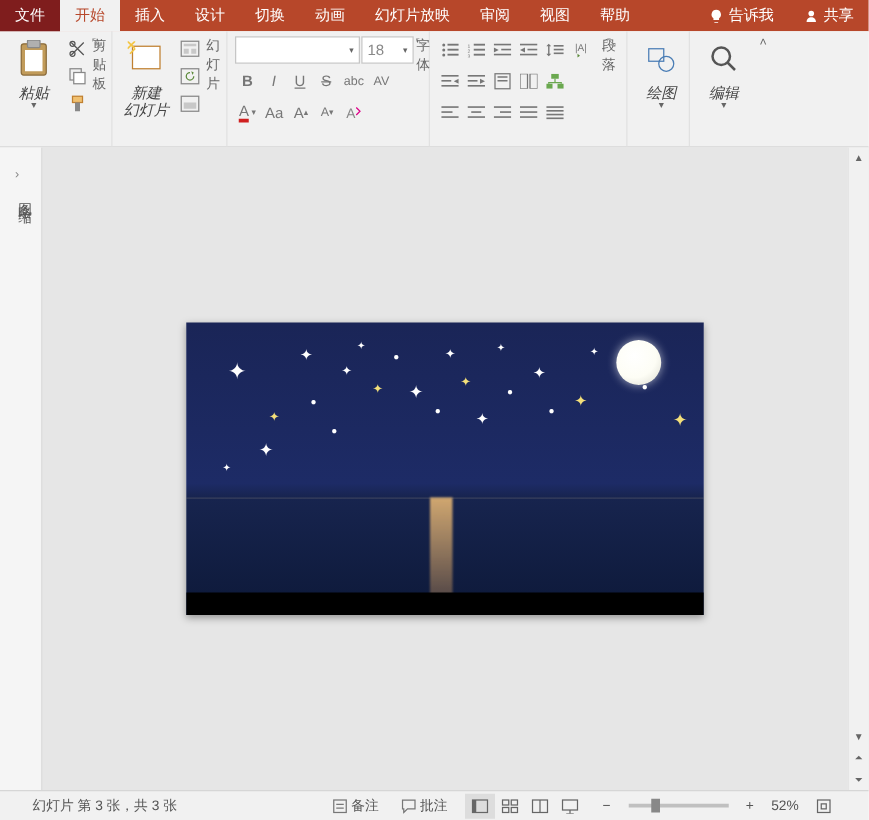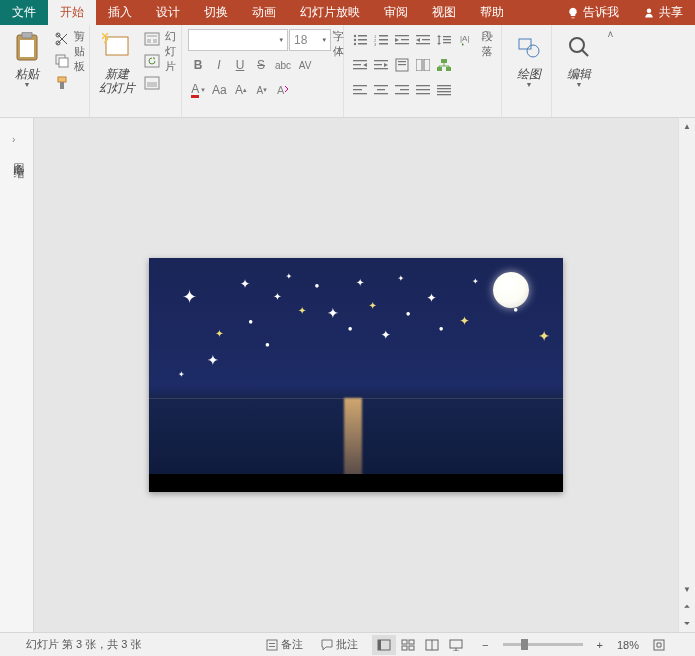--- a/index.html
+++ b/index.html
@@ -64,21 +64,21 @@
 .viewset { display: flex; gap: 0; }
 .viewset .vb { width: 24px; height: 20px; display: flex; align-items: center; justify-content: center; cursor: pointer; }
 .viewset .vb.active { background: #ddd; }
 .zoom-slider { width: 80px; height: 3px; background: #c0c0c0; position: relative; }
 .zoom-slider .thumb { position: absolute; top: -4px; left: 18px; width: 7px; height: 11px; background: #888; }
 </style>
 </head>
 <body>
 
 <div class="tabs">
-  <div class="tab" style="background:#0f766e">文件</div>
+  <div class="tab" style="background:#7f1d1d">文件</div>
   <div class="tab active">开始</div>
   <div class="tab">插入</div>
   <div class="tab">设计</div>
   <div class="tab">切换</div>
   <div class="tab">动画</div>
   <div class="tab">幻灯片放映</div>
   <div class="tab">审阅</div>
   <div class="tab">视图</div>
   <div class="tab">帮助</div>
   <div class="tab-right">
@@ -493,20 +493,20 @@
           <rect x="1" y="1" width="12" height="8" fill="none" stroke="#666"></rect>
           <path d="M4 12h6M7 9v3" stroke="#666"></path>
         </svg>
       </div>
   </div>
   <div class="sbtn">−</div>
   <div class="zoom-slider">
       <div class="thumb"></div>
     </div>
   <div class="sbtn">+</div>
-  <span>18%</span>
+  <span>52%</span>
   <div class="sbtn">
       <svg width="12" height="12">
         <rect x="1" y="1" width="10" height="10" fill="none" stroke="#666"></rect>
         <path d="M4 4h4v4H4z" fill="none" stroke="#666"></path>
       </svg>
     </div>
 </div>
 
 </body></html>

